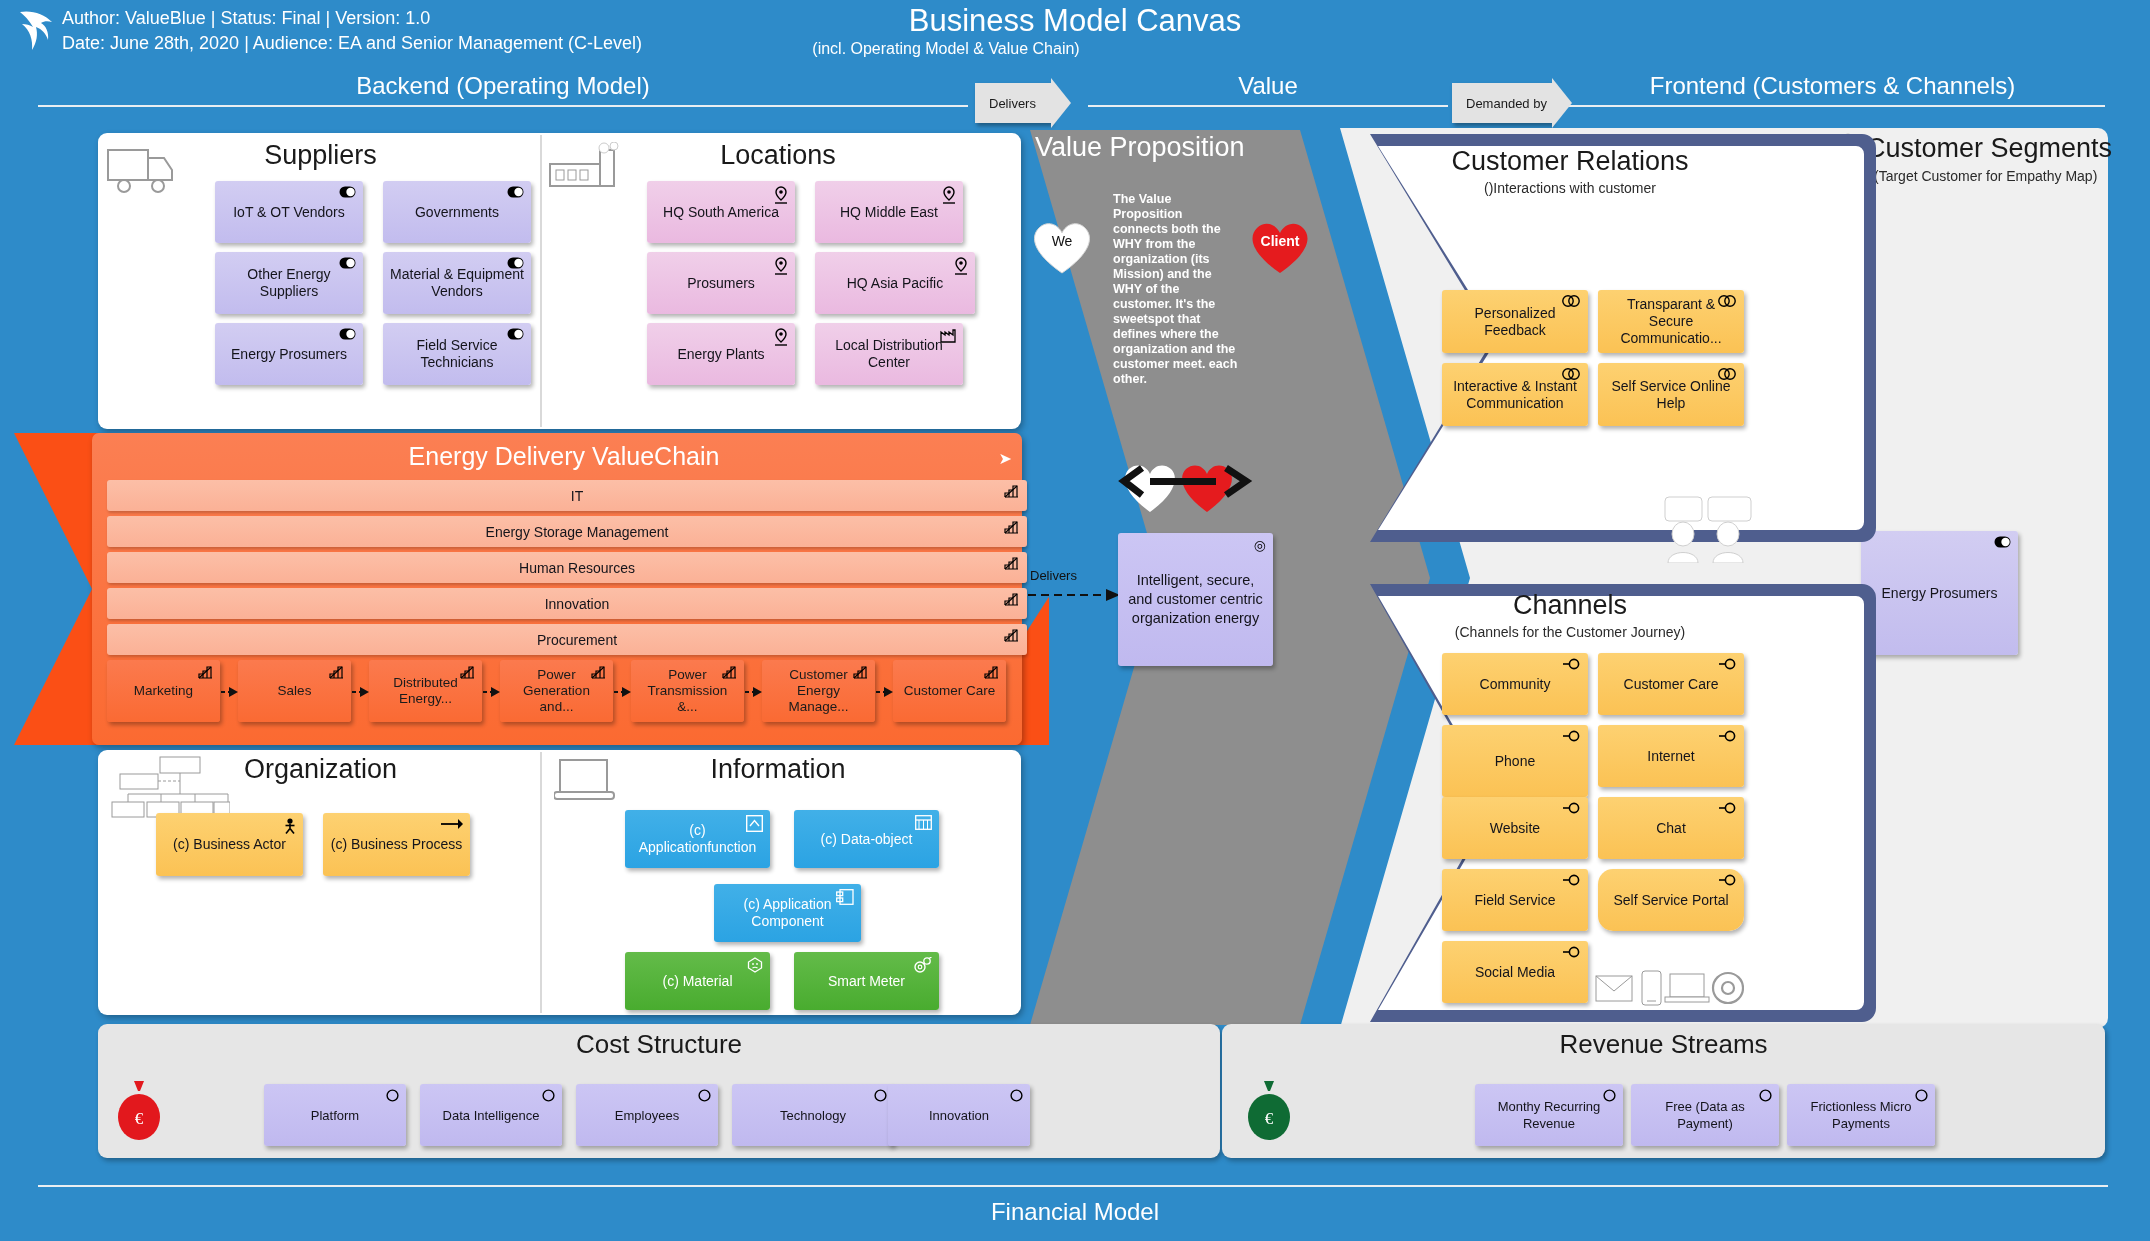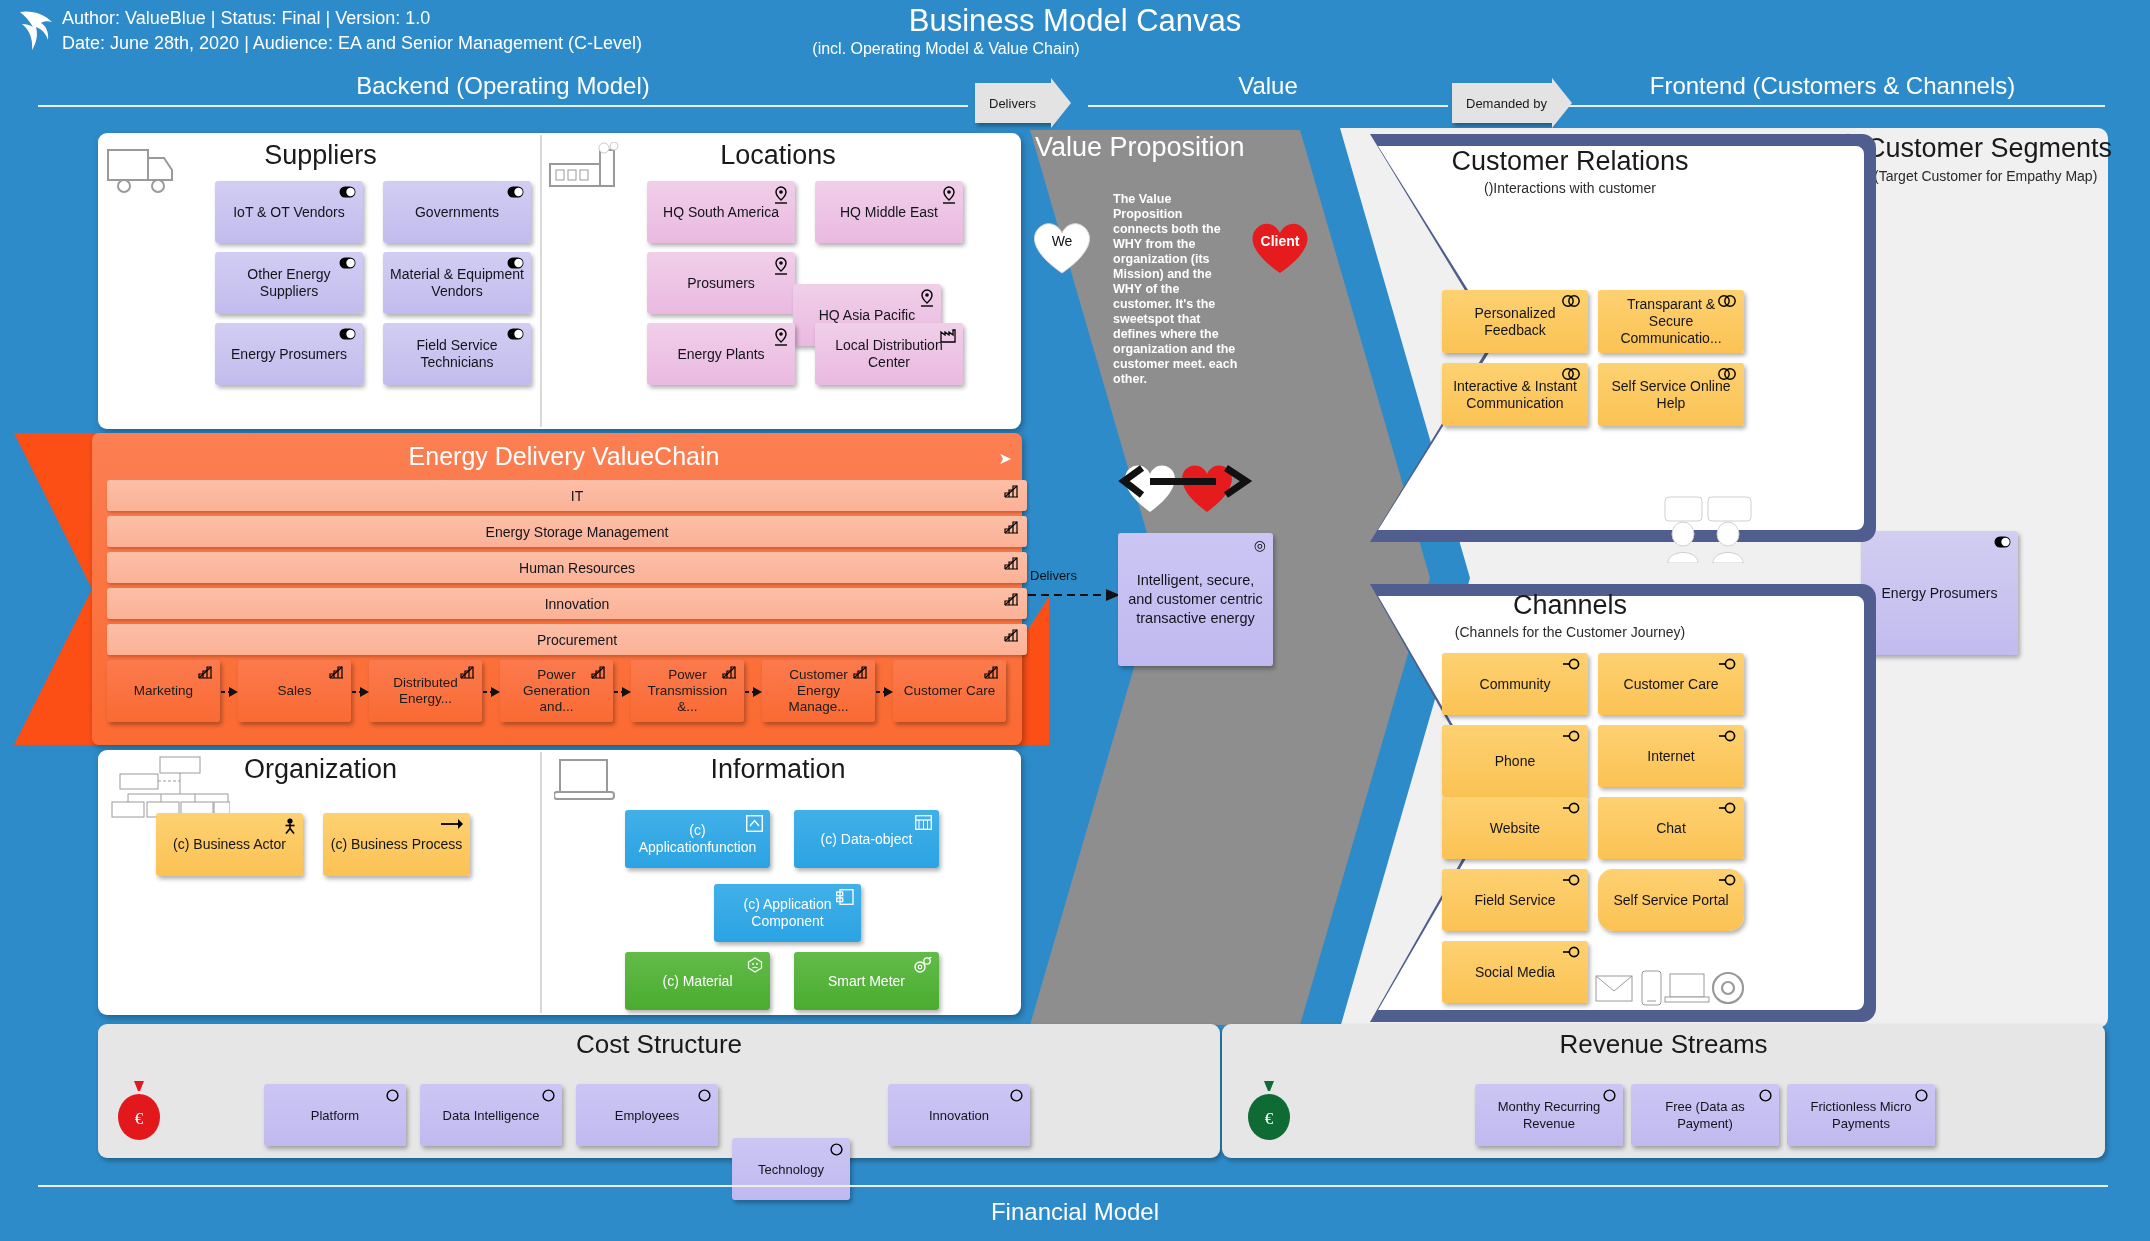--- a/index.html
+++ b/index.html
@@ -104,21 +104,21 @@
   </svg>
 
   <div style="position:absolute;left:1030px;top:568px;font-size:13px;color:#111;">Delivers</div>
   <svg style="position:absolute;left:1028px;top:589px;width:92px;height:14px;">
     <line x1="0" y1="6" x2="78" y2="6" stroke="#111" stroke-width="2.2" stroke-dasharray="8,5"></line>
     <polygon points="78,0 92,6 78,12" fill="#111"></polygon>
   </svg>
 
   <div class="ebox lilac" style="left:1118px;top:533px;width:155px;height:133px;font-size:14.5px;line-height:19px;">
     <span class="ic">◎</span>
-    <span>Intelligent, secure, and customer centric transactive energy</span>
+    <span>Intelligent, secure, and customer centric organization energy</span>
   </div>
 
   <svg class="chev" style="left:1240px;top:128px;width:870px;height:900px;">
     <path d="M100,0 L858,0 a10,10 0 0 1 10,10 L868,890 a10,10 0 0 1 -10,10 L100,900 L230,450 Z" fill="#f0f0f0"></path>
   </svg>
   <svg style="position:absolute;left:1830px;top:133px;width:36px;height:44px;">
     <ellipse cx="18" cy="13" rx="11" ry="12" fill="#fff" stroke="#bdbdbd"></ellipse>
     <path d="M2 44 C2 31 34 31 34 44Z" fill="#fff" stroke="#bdbdbd"></path>
   </svg>
   <div style="position:absolute;left:1866px;top:133px;font-size:27px;color:#1a1a1a;">Customer Segments</div>
@@ -353,21 +353,21 @@
         <span>HQ Middle East</span>
       </div>
       <div class="ebox pink" style="left:647px;top:252px;width:148px;height:62px;">
         <span class="ic"><svg width="14" height="18" viewBox="0 0 14 18">
             <path d="M7 1a5 5 0 0 0-5 5c0 3.6 5 8 5 8s5-4.4 5-8a5 5 0 0 0-5-5z" fill="none" stroke="#000" stroke-width="1.4"></path>
             <circle cx="7" cy="6" r="1.8" fill="#000"></circle>
             <line x1="1" y1="17" x2="13" y2="17" stroke="#000" stroke-width="1.4"></line>
           </svg></span>
         <span>Prosumers</span>
       </div>
-      <div class="ebox pink" style="left:793px;top:252px;width:148px;height:62px;margin-top:32px;">
+      <div class="ebox pink" style="left:815px;top:252px;width:160px;height:62px;">
         <span class="ic"><svg width="14" height="18" viewBox="0 0 14 18">
             <path d="M7 1a5 5 0 0 0-5 5c0 3.6 5 8 5 8s5-4.4 5-8a5 5 0 0 0-5-5z" fill="none" stroke="#000" stroke-width="1.4"></path>
             <circle cx="7" cy="6" r="1.8" fill="#000"></circle>
             <line x1="1" y1="17" x2="13" y2="17" stroke="#000" stroke-width="1.4"></line>
           </svg></span>
         <span>HQ Asia Pacific</span>
       </div>
       <div class="ebox pink" style="left:647px;top:323px;width:148px;height:62px;">
         <span class="ic"><svg width="14" height="18" viewBox="0 0 14 18">
             <path d="M7 1a5 5 0 0 0-5 5c0 3.6 5 8 5 8s5-4.4 5-8a5 5 0 0 0-5-5z" fill="none" stroke="#000" stroke-width="1.4"></path>
@@ -613,21 +613,21 @@
             <circle cx="6.5" cy="6.5" r="5.4" fill="none" stroke="#000" stroke-width="1.4"></circle>
           </svg></span>
         <span>Data Intelligence</span>
       </div>
       <div class="ebox lilac" style="left:576px;top:1084px;width:142px;height:62px;font-size:13px;">
         <span class="ic"><svg width="13" height="13" viewBox="0 0 13 13">
             <circle cx="6.5" cy="6.5" r="5.4" fill="none" stroke="#000" stroke-width="1.4"></circle>
           </svg></span>
         <span>Employees</span>
       </div>
-      <div class="ebox lilac" style="left:732px;top:1138px;width:118px;height:62px;font-size:13px;">
+      <div class="ebox lilac" style="left:732px;top:1084px;width:162px;height:62px;font-size:13px;">
         <span class="ic"><svg width="13" height="13" viewBox="0 0 13 13">
             <circle cx="6.5" cy="6.5" r="5.4" fill="none" stroke="#000" stroke-width="1.4"></circle>
           </svg></span>
         <span>Technology</span>
       </div>
       <div class="ebox lilac" style="left:888px;top:1084px;width:142px;height:62px;font-size:13px;">
         <span class="ic"><svg width="13" height="13" viewBox="0 0 13 13">
             <circle cx="6.5" cy="6.5" r="5.4" fill="none" stroke="#000" stroke-width="1.4"></circle>
           </svg></span>
         <span>Innovation</span>

